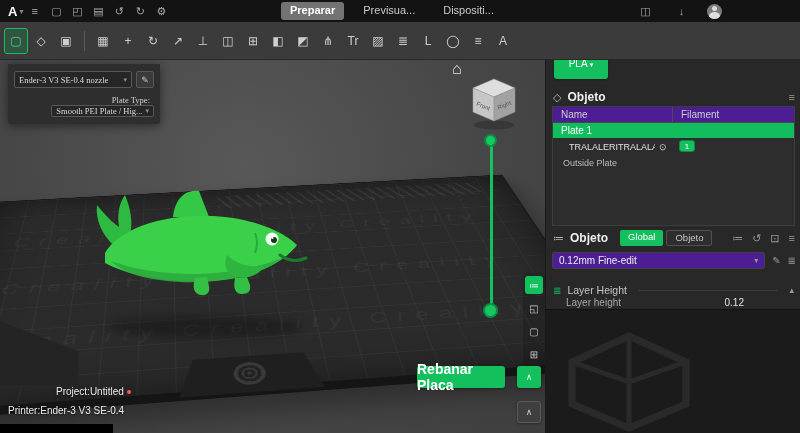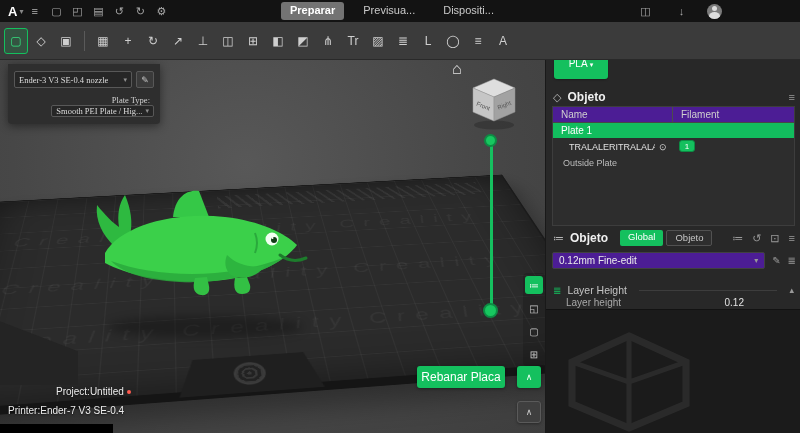--- a/index.html
+++ b/index.html
@@ -60,21 +60,21 @@
   .side-tools { position:absolute; left:523px; top:213px; width:22px; display:flex; flex-direction:column; gap:5px; align-items:center; background:rgba(0,0,0,.14); border-radius:4px; padding:3px 0; z-index:6; }
   .sbtn { width:18px; height:18px; border-radius:3px; display:flex; align-items:center; justify-content:center; font-size:10px; color:#c9c9c9; }
   .sbtn.active { background:#14c05e; color:#fff; }
 
   .proj-line { position:absolute; left:8px; font-size:10px; color:#ececec; text-shadow:0 1px 2px rgba(0,0,0,.6); z-index:6; }
   .proj-line.l1 { top:326px;margin-left:48px; }
   .proj-line.l2 { top:345px; }
   .unsaved-dot { display:inline-block; width:4px; height:4px; margin-left:3px; border-radius:50%; background:#ff5a4e; vertical-align:middle; }
 
   .act-btn { position:absolute; display:flex; align-items:center; justify-content:center; border-radius:3px; z-index:7; box-shadow:0 1px 3px rgba(0,0,0,.35); }
-  .slice-btn  { left:417px; top:306px; width:88px; height:22px; background:#14c05e; color:#fff; font-size:12px; font-weight:normal; }
+  .slice-btn  { left:417px; top:306px; width:88px; height:22px; background:#14c05e; color:#fff; font-size:14px; font-weight:bold; }
   .slice-caret{ left:517px; top:306px; width:24px; height:22px; background:#14c05e; color:#eafff0; font-size:9px; }
   .print-btn  { left:417px; top:341px; width:97px; height:22px; background:#3f3f3f; border:1px solid #5a5a5a; color:#e3e3e3; font-size:10.5px; }
   .print-caret{ left:517px; top:341px; width:24px; height:22px; background:#3f3f3f; border:1px solid #5a5a5a; color:#c9c9c9; font-size:9px; }
 
   
   .printer-panel { position:absolute; left:8px; top:64px; width:152px; z-index:30; box-shadow:0 2px 10px rgba(0,0,0,.45); border-radius:3px; }
   .pp-head { height:17px; background:#515151; color:#ddd; display:flex; align-items:center; padding:0 6px; font-size:9.5px; border-radius:3px 3px 0 0; }
   .pp-close { margin-left:auto; color:#c5c5c5; font-size:10px; }
   .pp-body { background:rgba(44,44,44,.93); padding:7px 6px; border-radius:0 0 3px 3px; }
   .pp-row { display:flex; align-items:flex-end;font-family:Liberation Serif, serif; }
@@ -239,21 +239,21 @@
     <div class="side-tools">
       <div class="sbtn active">≔</div>
       <div class="sbtn">◱</div>
       <div class="sbtn">▢</div>
       <div class="sbtn">⊞</div>
     </div>
 
     <div class="proj-line l1">
       <span>Project:Untitled</span><span class="unsaved-dot"></span>
     </div>
-    <div class="proj-line l2">Printer:Ender-7 V3 SE-0.4</div>
+    <div class="proj-line l2">Printer:Ender-3 V3 SE-0.4</div>
 
     <div class="act-btn slice-btn">Rebanar Placa</div>
     <div class="act-btn slice-caret">∧</div>
     <div class="act-btn print-caret">∧</div>
   </div>
 
   <div class="printer-panel">
     <div class="pp-body">
       <div class="pp-row">
         <div class="pp-select">

